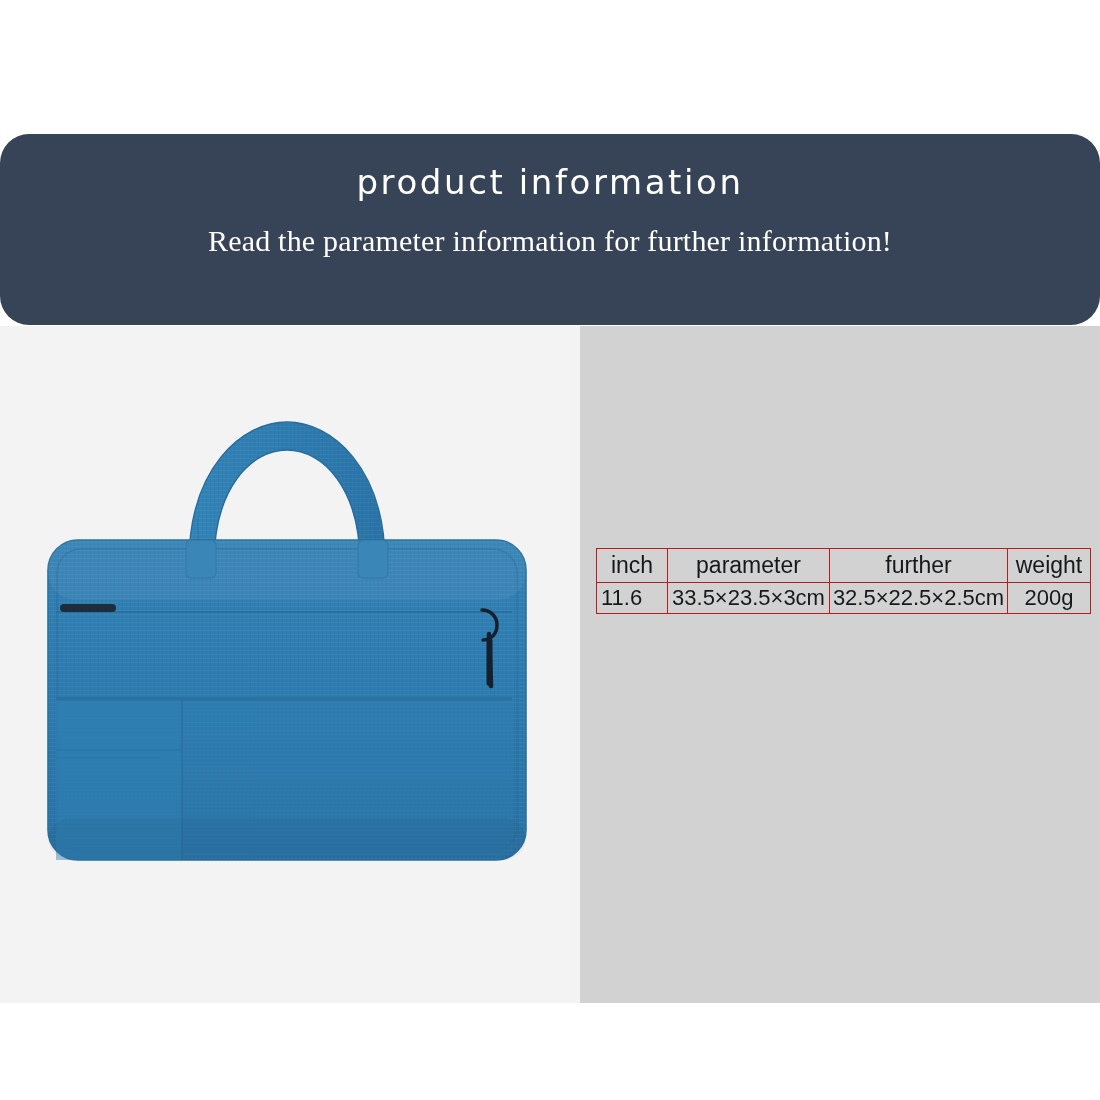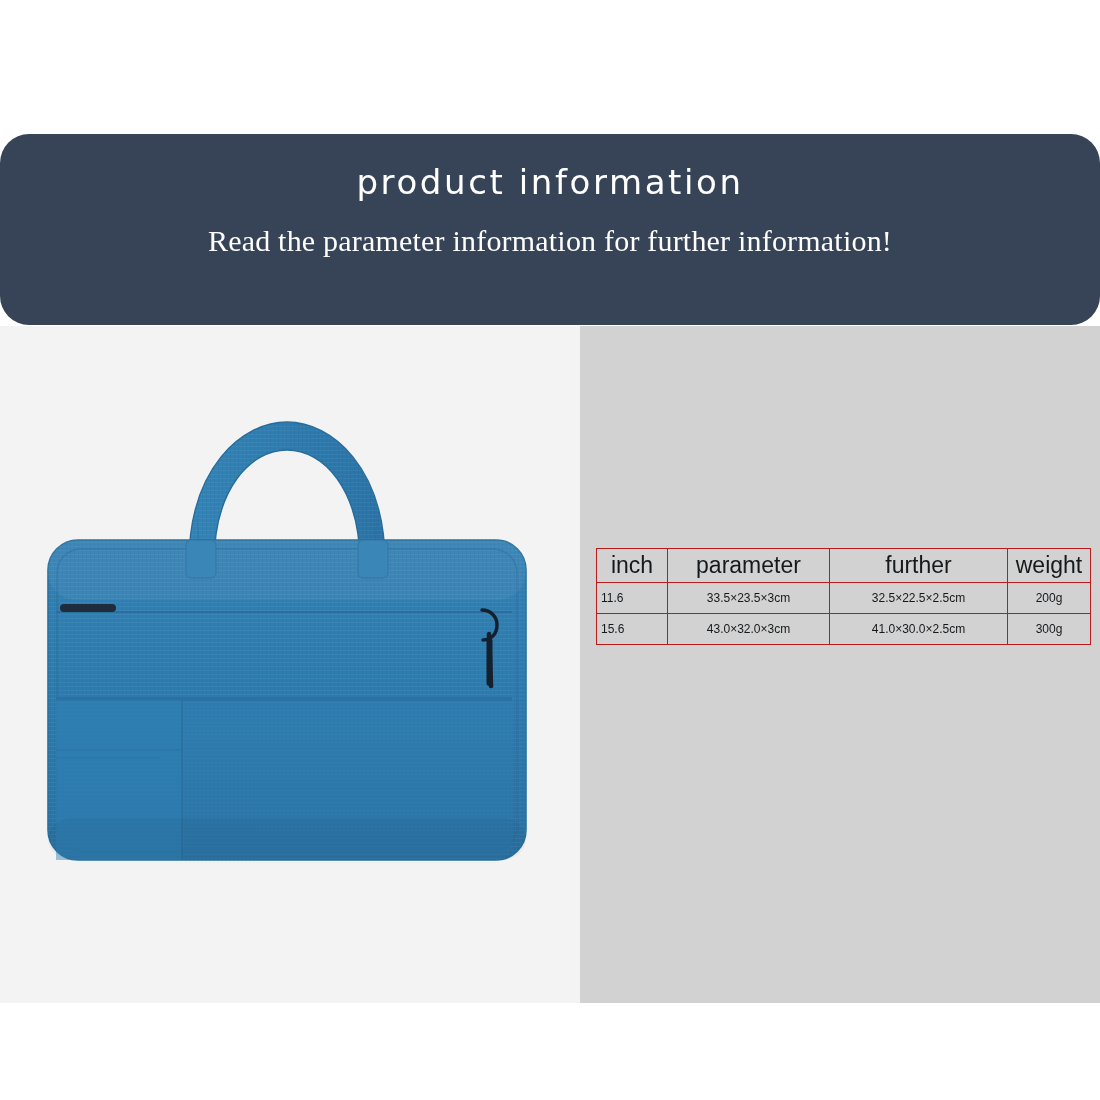--- a/index.html
+++ b/index.html
@@ -125,21 +125,21 @@
   }
   #spec-table thead th {
     height: 33px;
     font-size: 23px;
     text-align: center;
     vertical-align: middle;
     line-height: 33px;
   }
   #spec-table tbody td {
     height: 30px;
-    font-size: 12px;
+    font-size: 22px;
     line-height: 30px;
     vertical-align: middle;
     margin-top: 24px;
   }
   #spec-table tbody td.col-inch {
     text-align: left;
     padding-left: 4px;
   }
   #spec-table tbody td.col-external,
   #spec-table tbody td.col-internal,
@@ -257,24 +257,18 @@
             <th>weight</th>
           </tr>
         </thead>
         <tbody>
           <tr>
             <td class="col-inch">11.6</td>
             <td class="col-external">33.5×23.5×3cm</td>
             <td class="col-internal">32.5×22.5×2.5cm</td>
             <td class="col-weight">200g</td>
           </tr>
-          <tr>
-            <td class="col-inch">15.6</td>
-            <td class="col-external">43.0×32.0×3cm</td>
-            <td class="col-internal">41.0×30.0×2.5cm</td>
-            <td class="col-weight">300g</td>
-          </tr>
         </tbody>
       </table>
     </div>
 
   </div>
 </div>
 
 </body></html>

